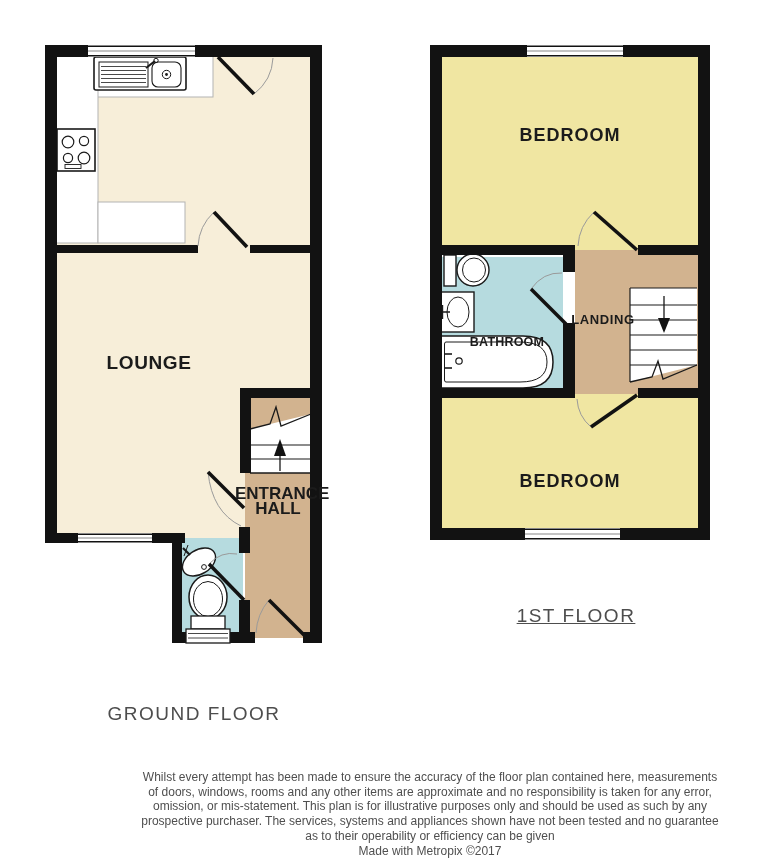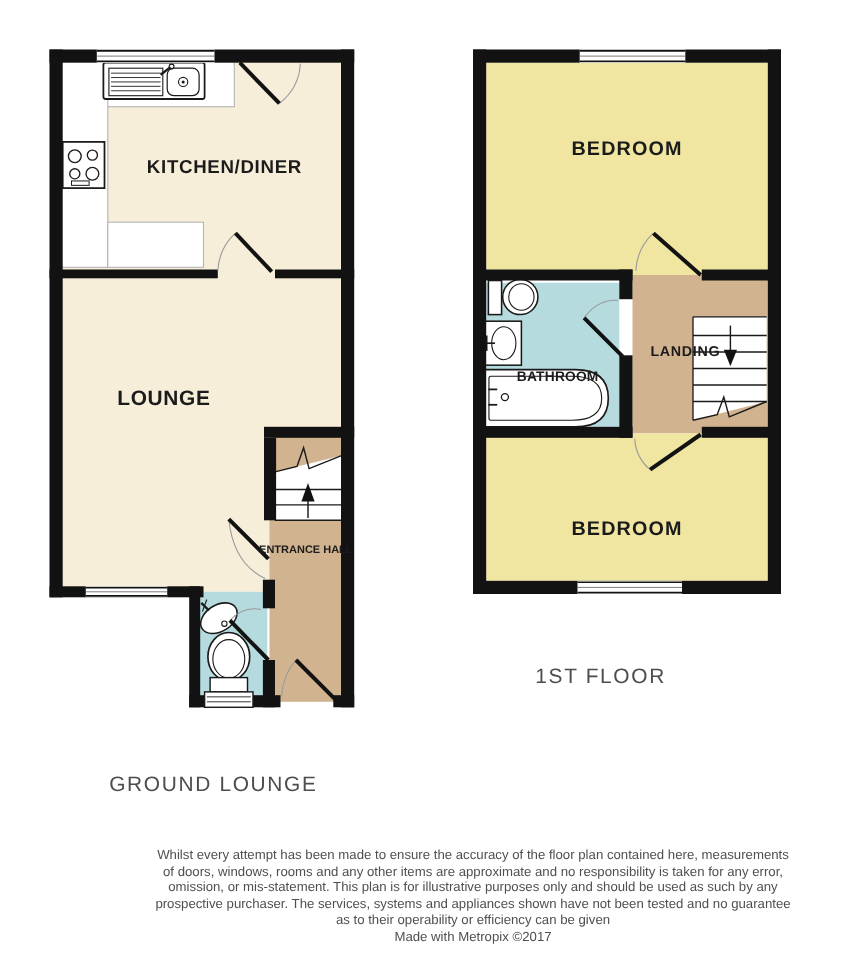--- a/index.html
+++ b/index.html
@@ -6,21 +6,21 @@
   #stage{position:relative;width:768px;height:868px;background:#ffffff;overflow:hidden;
          font-family:"Liberation Sans", sans-serif;}
   #plan-svg{position:absolute;left:0;top:0;}
   .label{position:absolute;transform:translate(-50%,-50%);color:#1b1b1b;font-weight:bold;
          white-space:nowrap;text-align:center;}
   .room-lg{font-size:17px;letter-spacing:.6px;}
   .room-xl{font-size:19px;letter-spacing:.6px;}
   .room-bed{font-size:18px;letter-spacing:1px;}
   .room-sm{font-size:12.5px;letter-spacing:.2px;}
   .room-md{font-size:13px;letter-spacing:.6px;}
-  .hall{white-space:normal;width:86px;line-height:14.5px;font-size:10px;}
+  .hall{white-space:normal;width:86px;line-height:14.5px;font-size:17px;}
   .floor-title{position:absolute;transform:translate(-50%,-50%);color:#4d4d4d;
          font-size:19px;letter-spacing:1.5px;white-space:nowrap;font-weight:normal;}
   #footer{position:absolute;left:62px;top:770px;width:736px;text-align:center;
           color:#4f4f4f;font-size:12px;line-height:14.7px;}
   #footer div{white-space:nowrap;}
   .credit{margin-top:0px;}
   
   .wall{fill:#121212;}
   .fixs{fill:#ffffff;stroke:#1a1a1a;}
   .thin{stroke:#1a1a1a;fill:none;}
@@ -227,30 +227,29 @@
       <path class="arc" d="M531,289 Q543,272 562,273"></path>
       <path class="leaf" d="M531,289 L566,324"></path>
     </g>
     <g>
       <path class="arc" d="M591,427 Q578,416 577,399"></path>
       <path class="leaf" d="M637,395 L591,427"></path>
     </g>
   </g>
 </svg>
 
-<div class="label room-lg" style="left:204px;top:152px;">KITCHEN/DINER</div>
 <div class="label room-xl" style="left:149px;top:363px;text-align:center;">LOUNGE</div>
 <div class="label hall" style="left:278px;top:501px;">ENTRANCE HALL</div>
 <div class="label room-bed" style="left:570px;top:135px;">BEDROOM</div>
 <div class="label room-sm" style="left:507px;top:318px;margin-top:24px;">BATHROOM</div>
-<div class="label room-md" style="left:603px;top:319px;margin-left:20px;">LANDING</div>
+<div class="label room-md" style="left:603px;top:319px;">LANDING</div>
 <div class="label room-bed" style="left:570px;top:481px;">BEDROOM</div>
 
-<div class="floor-title" style="left:194px;top:714px;">GROUND LOUNGE</div>
-<div class="floor-title" style="left:546px;top:616px;">1ST FLOOR</div>
+<div class="floor-title" style="left:194px;top:714px;">GROUND FLOOR</div>
+<div class="floor-title" style="left:576px;top:616px;text-decoration:underline;">1ST FLOOR</div>
 
 <div id="footer">
   <div>Whilst every attempt has been made to ensure the accuracy of the floor plan contained here, measurements</div>
   <div>of doors, windows, rooms and any other items are approximate and no responsibility is taken for any error,</div>
   <div>omission, or mis-statement. This plan is for illustrative purposes only and should be used as such by any</div>
   <div>prospective purchaser. The services, systems and appliances shown have not been tested and no guarantee</div>
   <div>as to their operability or efficiency can be given</div>
   <div class="credit">Made with Metropix ©2017</div>
 </div>
 

